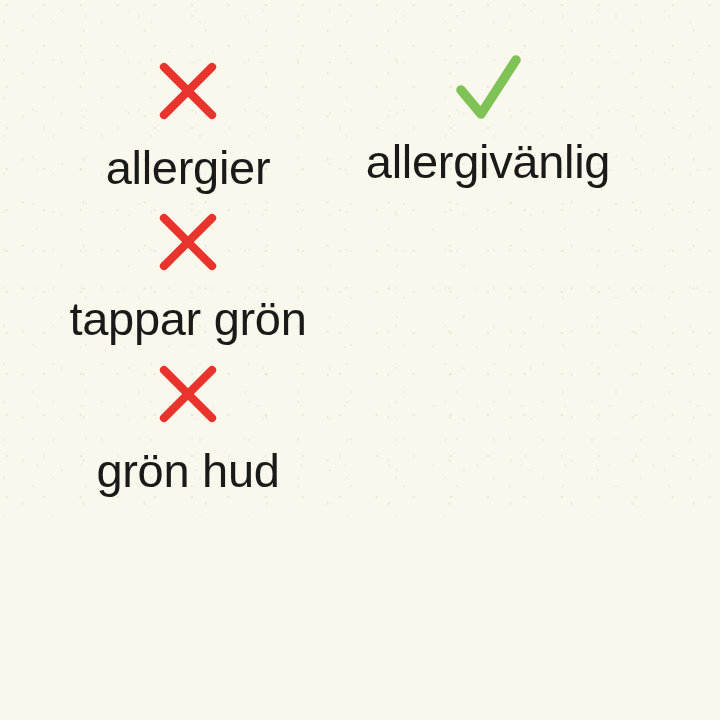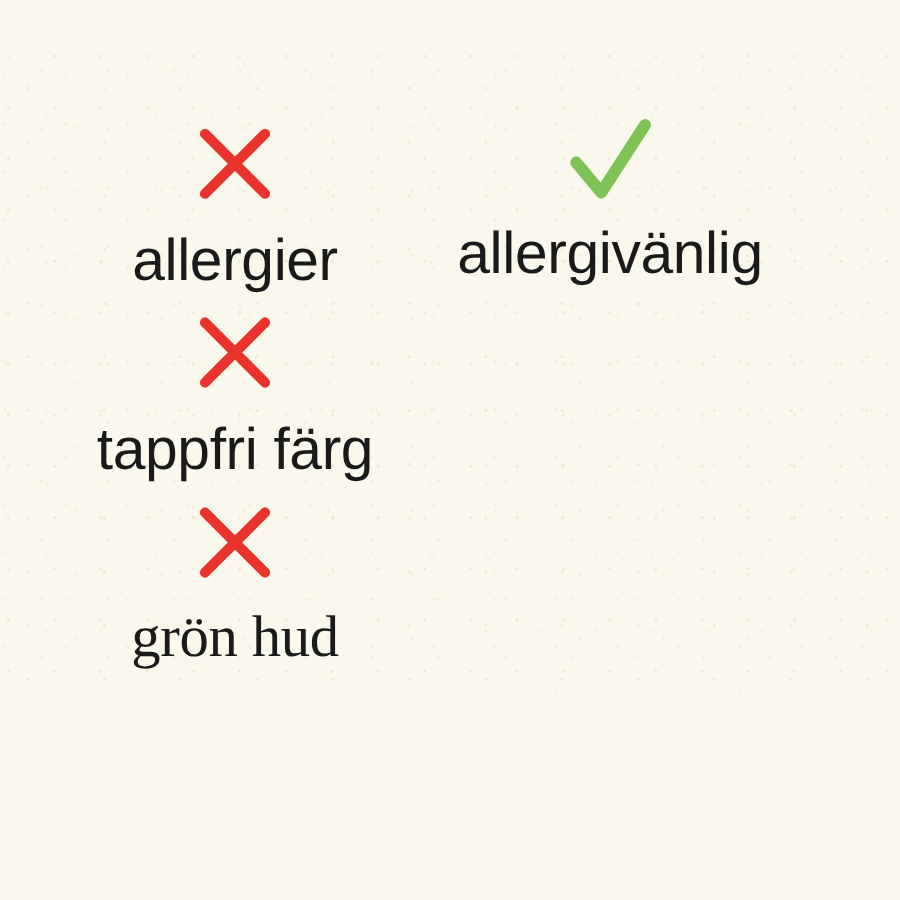--- a/index.html
+++ b/index.html
@@ -23,21 +23,20 @@
     background-color: #faf8ec;
     
     background-image:
       radial-gradient(circle at 18% 12%, rgba(225,222,198,0.55) 0 1px, transparent 1.4px),
       radial-gradient(circle at 62% 34%, rgba(228,225,202,0.45) 0 1px, transparent 1.4px),
       radial-gradient(circle at 37% 71%, rgba(224,221,196,0.50) 0 1px, transparent 1.4px),
       radial-gradient(circle at 84% 88%, rgba(230,227,205,0.40) 0 1px, transparent 1.4px),
       radial-gradient(circle at 8% 57%, rgba(226,223,200,0.42) 0 1px, transparent 1.4px),
       radial-gradient(circle at 92% 22%, rgba(223,220,195,0.38) 0 1px, transparent 1.4px);
     background-size: 37px 41px, 53px 47px, 61px 43px, 44px 59px, 49px 38px, 67px 51px;
-    margin-top: 40px;
   }
 
   .rows-wrap {
     position: absolute;
     inset: 0;
     display: flex;
     flex-direction: column;
   }
 
   .feature-row {
@@ -132,33 +131,33 @@
 
     <div class="feature-row row-2">
       <div class="cell negative">
         <div class="cell-inner">
           <svg class="mark cross-mark" viewBox="0 0 58 58" aria-hidden="true">
             <g stroke="#e8342c" stroke-width="8.2" stroke-linecap="round" fill="none">
               <line x1="5" y1="5" x2="53" y2="53" stroke="#e8342c"></line>
               <line x1="53" y1="5" x2="5" y2="53" stroke="#e8342c"></line>
             </g>
           </svg>
-          <div class="feature-label" style="color: rgb(26, 26, 26);">tappfri färg</div>
+          <div class="feature-label" style="color: rgb(26, 26, 26);">tappar grön</div>
         </div>
       </div>
     </div>
 
     <div class="feature-row row-3">
       <div class="cell negative">
         <div class="cell-inner">
           <svg class="mark cross-mark" viewBox="0 0 58 58" aria-hidden="true">
             <g stroke="#e8342c" stroke-width="8.2" stroke-linecap="round" fill="none">
               <line x1="5" y1="5" x2="53" y2="53" stroke="#e8342c"></line>
               <line x1="53" y1="5" x2="5" y2="53" stroke="#e8342c"></line>
             </g>
           </svg>
-          <div class="feature-label" style="color: rgb(26, 26, 26); font-family: Liberation Serif, serif;">grön hud</div>
+          <div class="feature-label" style="color: rgb(26, 26, 26);">grön hud</div>
         </div>
       </div>
     </div>
 
   </div>
 </div>
 
 </body></html>

